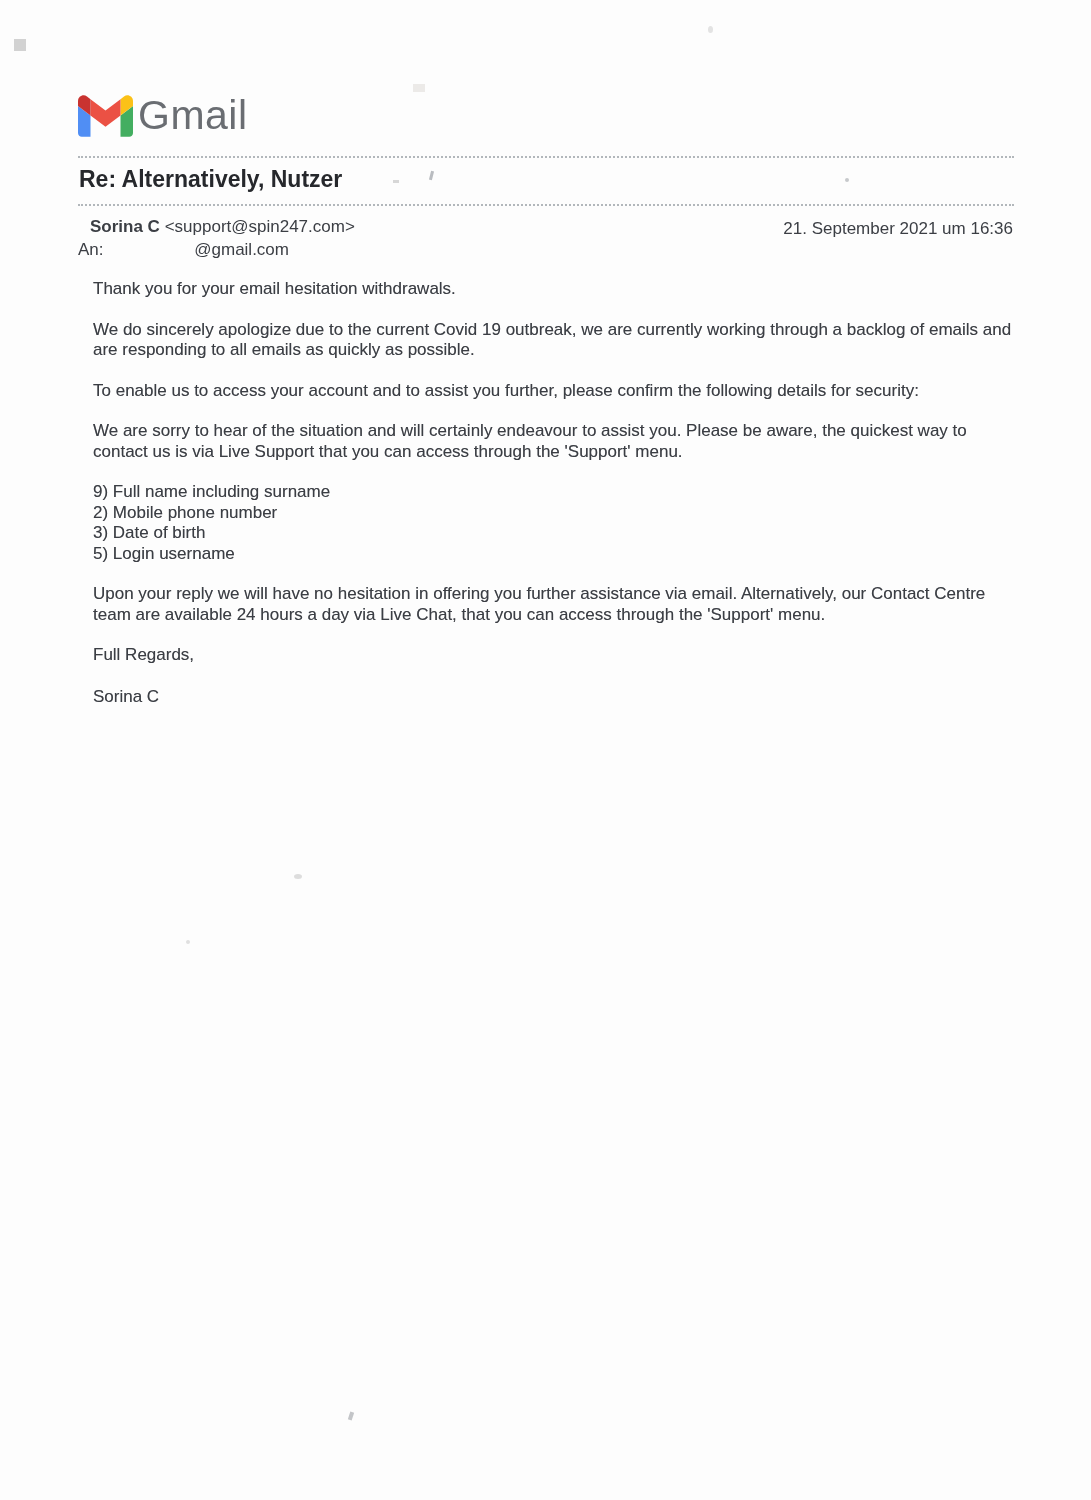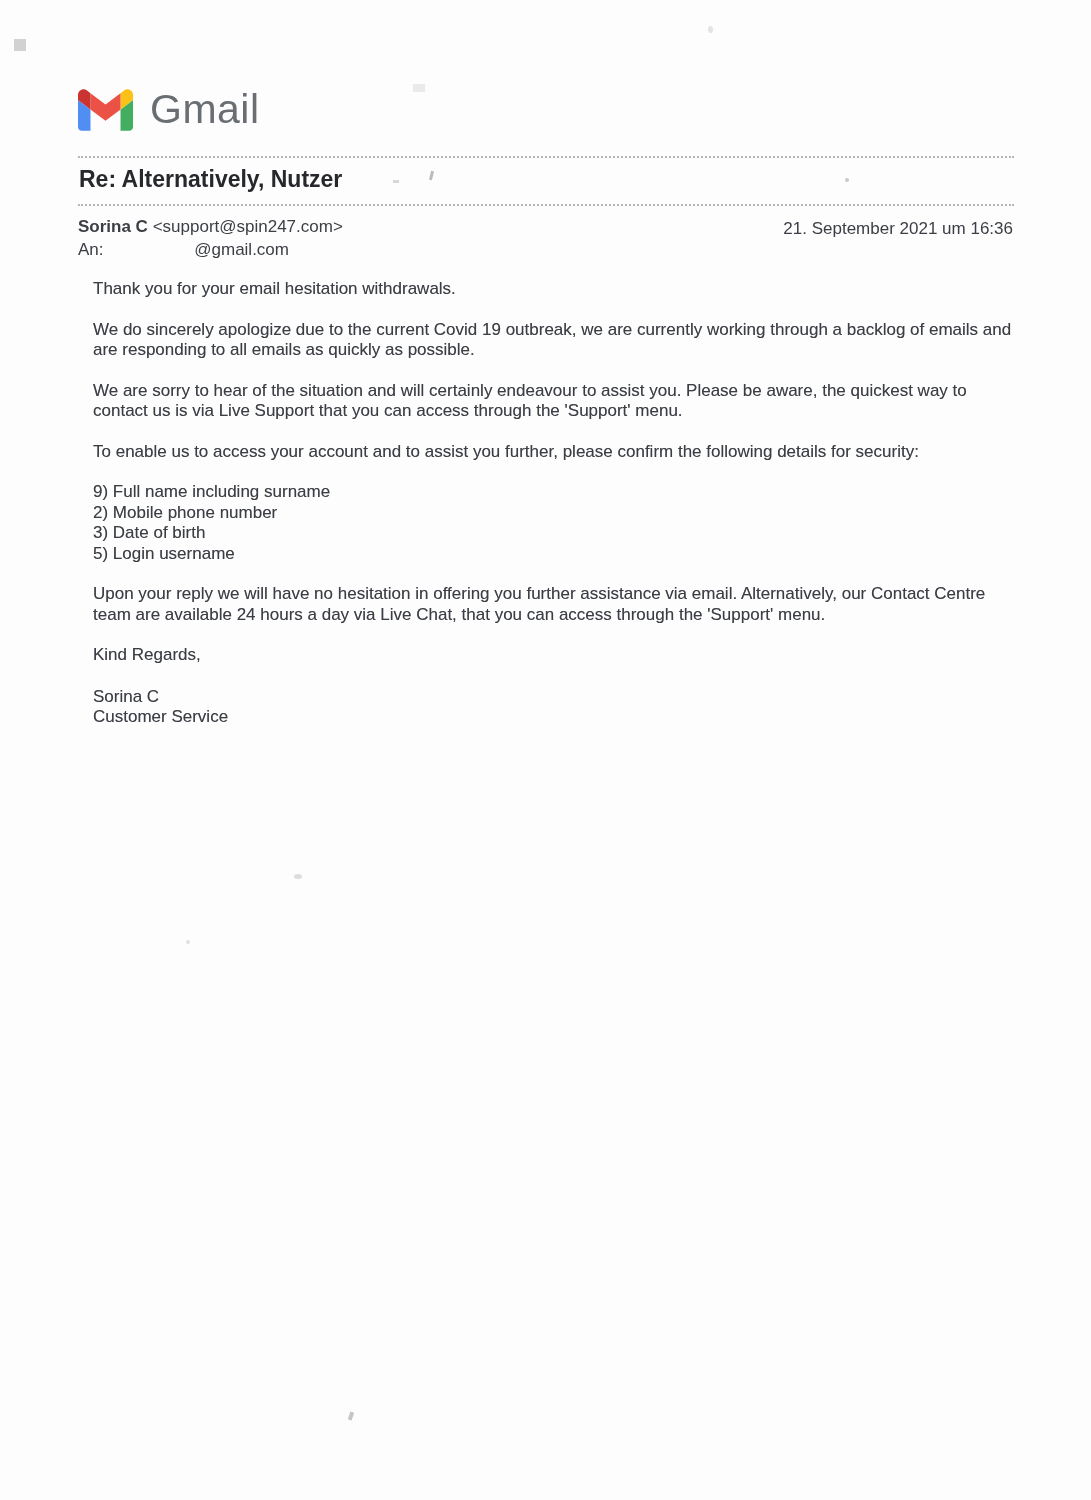--- a/index.html
+++ b/index.html
@@ -10,24 +10,24 @@
     height: 1500px;
     background: #fdfdfd;
     overflow: hidden;
     font-family: "Liberation Sans", sans-serif;
     color: #3b3e44;
   }
   
   .logo-row {
     position: absolute;
     left: 78px;
-    top: 86px;
+    top: 92px;
     display: flex;
     align-items: center;
-    gap: 17px;
+    gap: 5px;
   }
   .gmail-m { width: 55px; height: 42px; opacity: 0.92; }
   .gmail-wordmark {
     font-size: 41px;
     font-weight: 400;
     color: #5f6368;
     letter-spacing: 0.5px;
     opacity: 0.93;
   }
   
@@ -50,21 +50,21 @@
     height: 32px;
     font-weight: 700;
     font-size: 23px;
     color: #26282c;
     white-space: nowrap;
   }
   .subject-suffix { position: absolute; left: 376px; top: 0; }
   
   .meta-from {
     position: absolute;
-    left: 78px;
+    left: 90px;
     top: 217px;
     font-size: 17px;
     color: #3b3e44;
     white-space: nowrap;
   }
   .meta-from .from-name { font-weight: 700; }
   .meta-date {
     position: absolute;
     right: 78px;
     top: 219px;
@@ -139,37 +139,36 @@
   </div>
   <div class="meta-date">21. September 2021 um 16:36</div>
   <div class="meta-to">
     <span class="to-label">An:</span>
     <span class="to-value">@gmail.com</span>
   </div>
 
   <div class="email-body">
     <p>Thank you for your email hesitation withdrawals.</p>
     <p>We do sincerely apologize due to the current Covid 19 outbreak, we are currently working through a backlog of emails and are responding to all emails as quickly as possible.</p>
+    <p>To enable us to access your account and to assist you further, please confirm the following details for security:</p>
     <p>We are sorry to hear of the situation and will certainly endeavour to assist you. Please be aware, the quickest way to contact us is via Live Support that you can access through the 'Support' menu.</p>
-    <p>To enable us to access your account and to assist you further, please confirm the following details for security:</p>
 
     <div class="detail-list">
       <div>9) Full name including surname</div>
       <div>2) Mobile phone number</div>
       <div>3) Date of birth</div>
       <div>5) Login username</div>
     </div>
 
     <p>Upon your reply we will have no hesitation in offering you further assistance via email. Alternatively, our Contact Centre team are available 24 hours a day via Live Chat, that you can access through the 'Support' menu.</p>
 
-    <p class="closing">Kind Regards,</p>
+    <p class="closing">Full Regards,</p>
 
     <div class="sig-block">
       <div>Sorina C</div>
-      <div>Customer Service</div>
     </div>
   </div>
 
   <div class="artifact a1"></div>
   <div class="artifact a2"></div>
   <div class="artifact a3"></div>
   <div class="artifact a4"></div>
   <div class="artifact a5"></div>
   <div class="artifact a6"></div>
   <div class="artifact a7"></div>

